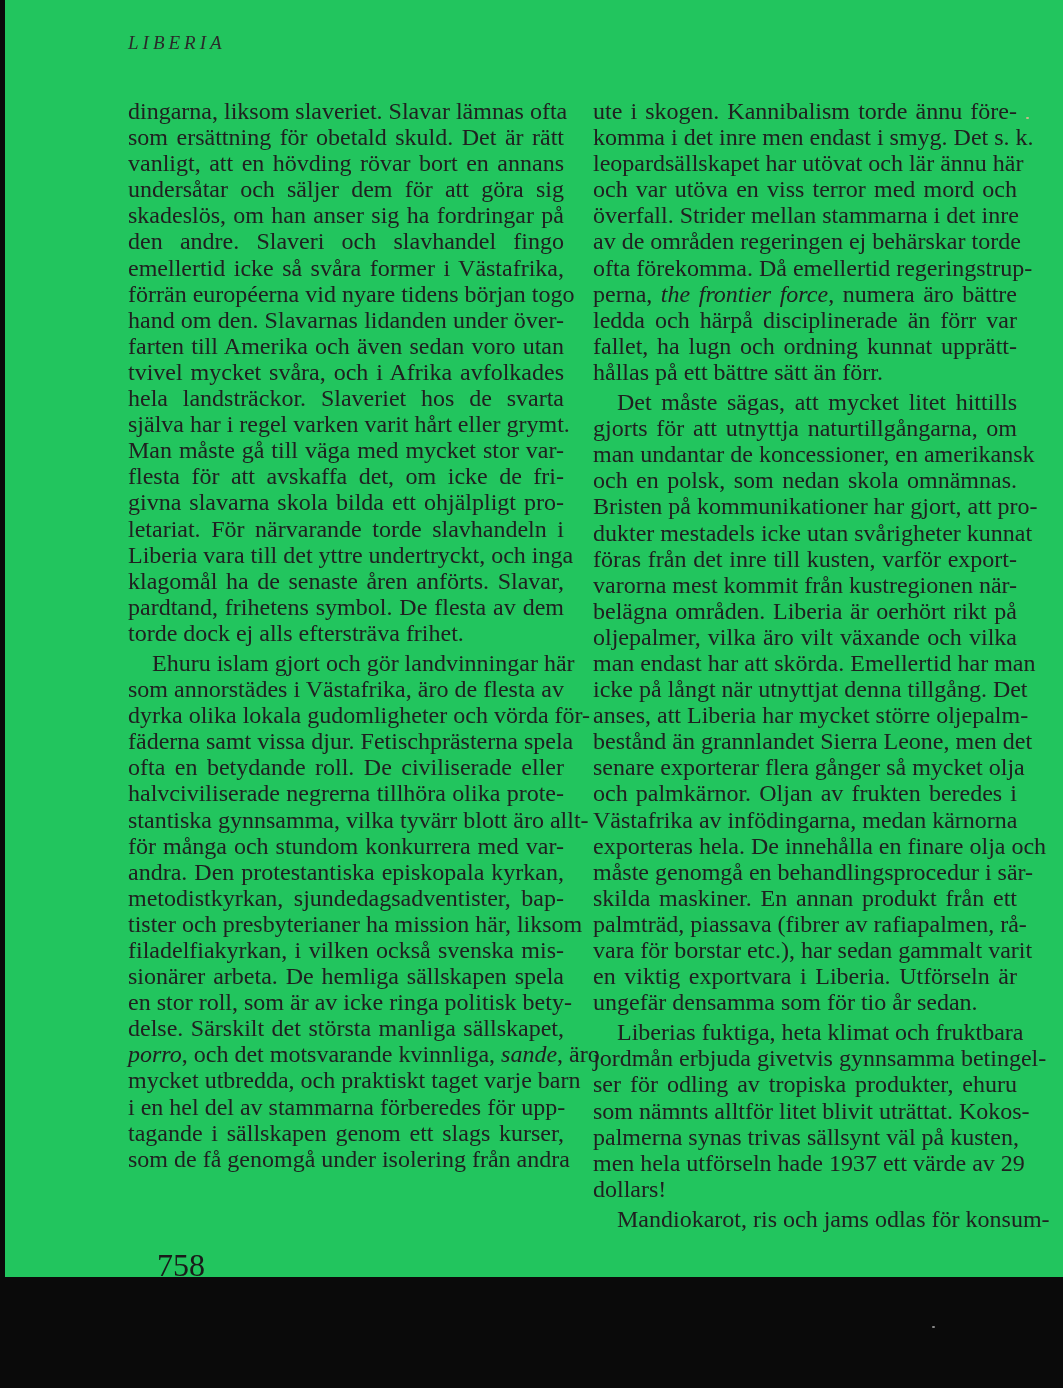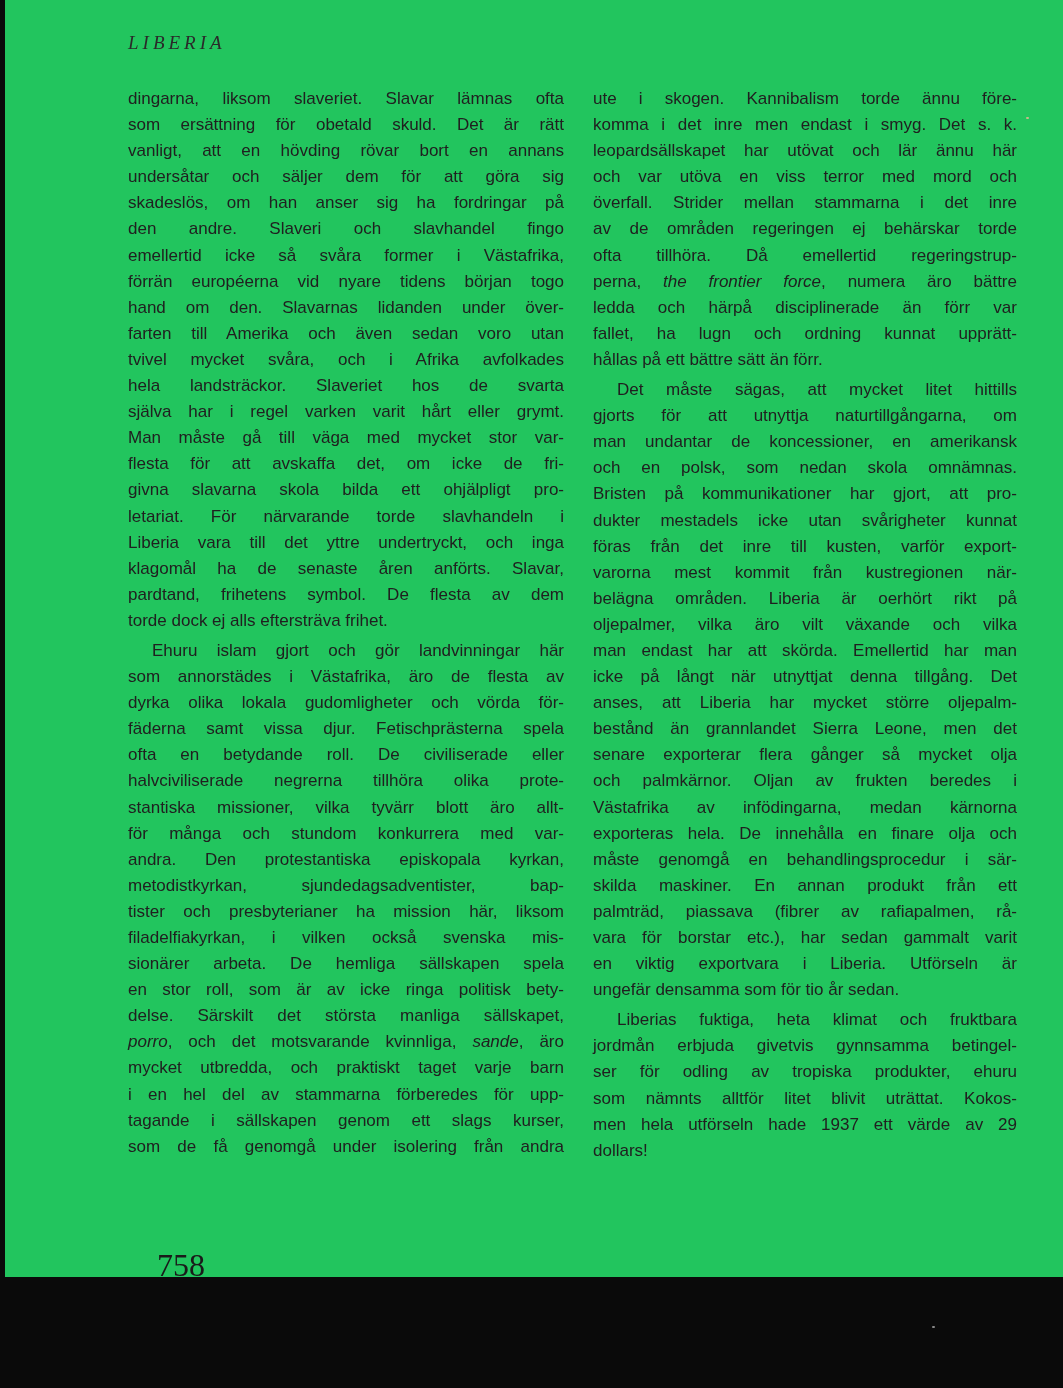--- a/index.html
+++ b/index.html
@@ -26,23 +26,23 @@
       left: 123px;
       top: 32px;
       font-family: "Liberation Serif", "DejaVu Serif", serif;
       font-style: italic;
       font-size: 19px;
       letter-spacing: 4px;
       color: #2a2a2a;
     }
     .column {
       position: absolute;
-      top: 86px;
-      font-family: Liberation Sans, sans-serif;
-      font-size: 17px;
+      top: 98px;
+      font-family: Liberation Serif, serif;
+      font-size: 24px;
       line-height: 26.1px;
       color: #202020;
     }
     .col-left { left: 123px; width: 436px; }
     .col-right { left: 588px; width: 424px; }
     .line {
       display: block;
       white-space: nowrap;
       text-align: justify;
       text-align-last: justify;
@@ -98,21 +98,21 @@
         <span class="line last">torde dock ej alls eftersträva frihet.</span>
       </div>
       <div class="para-gap"></div>
       <div>
         <span class="line indent">Ehuru islam gjort och gör landvinningar här</span>
         <span class="line">som annorstädes i Västafrika, äro de flesta av</span>
         <span class="line">dyrka olika lokala gudomligheter och vörda för-</span>
         <span class="line">fäderna samt vissa djur. Fetischprästerna spela</span>
         <span class="line">ofta en betydande roll. De civiliserade eller</span>
         <span class="line">halvciviliserade negrerna tillhöra olika prote-</span>
-        <span class="line">stantiska missioner, vilka tyvärr blott äro allt-</span>
+        <span class="line">stantiska gynnsamma, vilka tyvärr blott äro allt-</span>
         <span class="line">för många och stundom konkurrera med var-</span>
         <span class="line">andra. Den protestantiska episkopala kyrkan,</span>
         <span class="line">metodistkyrkan, sjundedagsadventister, bap-</span>
         <span class="line">tister och presbyterianer ha mission här, liksom</span>
         <span class="line">filadelfiakyrkan, i vilken också svenska mis-</span>
         <span class="line">sionärer arbeta. De hemliga sällskapen spela</span>
         <span class="line">en stor roll, som är av icke ringa politisk bety-</span>
         <span class="line">delse. Särskilt det största manliga sällskapet,</span>
         <span class="line"><i>porro</i>, och det motsvarande kvinnliga, <i>sande</i>, äro</span>
         <span class="line">mycket utbredda, och praktiskt taget varje barn</span>
@@ -122,21 +122,21 @@
       </div>
     </div>
   <div class="column col-right" id="col-right">
       <div>
         <span class="line">ute i skogen. Kannibalism torde ännu före-</span>
         <span class="line">komma i det inre men endast i smyg. Det s. k.</span>
         <span class="line">leopardsällskapet har utövat och lär ännu här</span>
         <span class="line">och var utöva en viss terror med mord och</span>
         <span class="line">överfall. Strider mellan stammarna i det inre</span>
         <span class="line">av de områden regeringen ej behärskar torde</span>
-        <span class="line">ofta tillhöra. Då emellertid regeringstrup-</span>
+        <span class="line">ofta förekomma. Då emellertid regeringstrup-</span>
         <span class="line">perna, <i>the frontier force</i>, numera äro bättre</span>
         <span class="line">ledda och härpå disciplinerade än förr var</span>
         <span class="line">fallet, ha lugn och ordning kunnat upprätt-</span>
         <span class="line last">hållas på ett bättre sätt än förr.</span>
       </div>
       <div class="para-gap"></div>
       <div>
         <span class="line indent">Det måste sägas, att mycket litet hittills</span>
         <span class="line">gjorts för att utnyttja naturtillgångarna, om</span>
         <span class="line">man undantar de koncessioner, en amerikansk</span>
@@ -161,23 +161,27 @@
         <span class="line">vara för borstar etc.), har sedan gammalt varit</span>
         <span class="line">en viktig exportvara i Liberia. Utförseln är</span>
         <span class="line last">ungefär densamma som för tio år sedan.</span>
       </div>
       <div class="para-gap"></div>
       <div>
         <span class="line indent">Liberias fuktiga, heta klimat och fruktbara</span>
         <span class="line">jordmån erbjuda givetvis gynnsamma betingel-</span>
         <span class="line">ser för odling av tropiska produkter, ehuru</span>
         <span class="line">som nämnts alltför litet blivit uträttat. Kokos-</span>
+        <span class="line">palmerna synas trivas sällsynt väl på kusten,</span>
         <span class="line">men hela utförseln hade 1937 ett värde av 29</span>
         <span class="line last">dollars!</span>
       </div>
       <div class="para-gap"></div>
+      <div>
+        <span class="line indent">Mandiokarot, ris och jams odlas för konsum-</span>
+      </div>
     </div>
 
   <div class="page-number">758</div>
 
   <span class="speck" style="left:1021px; top:117px;"></span>
   <span class="speck" style="left:927px; top:1326px; background:#888;"></span>
 </div>
 
 </body></html>

